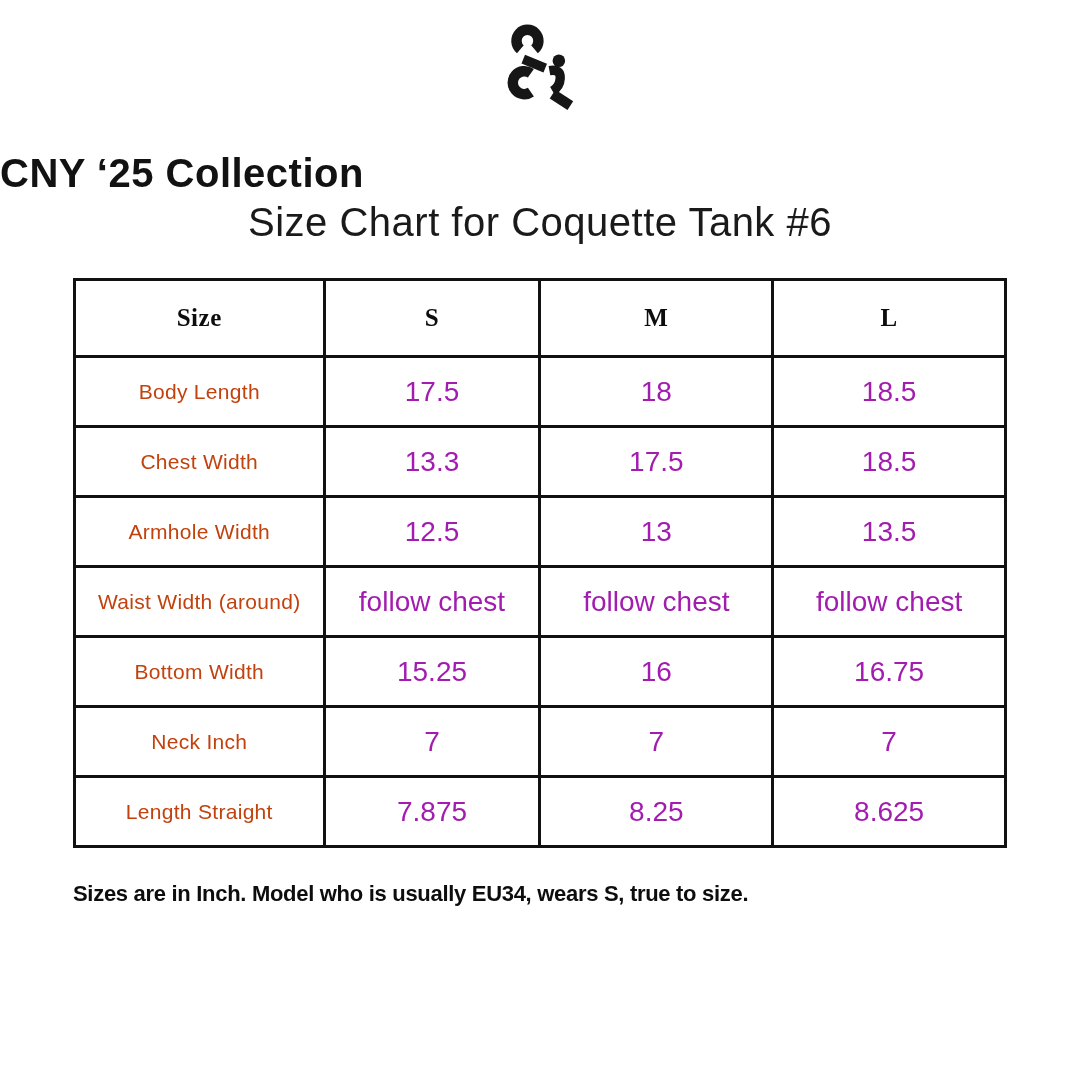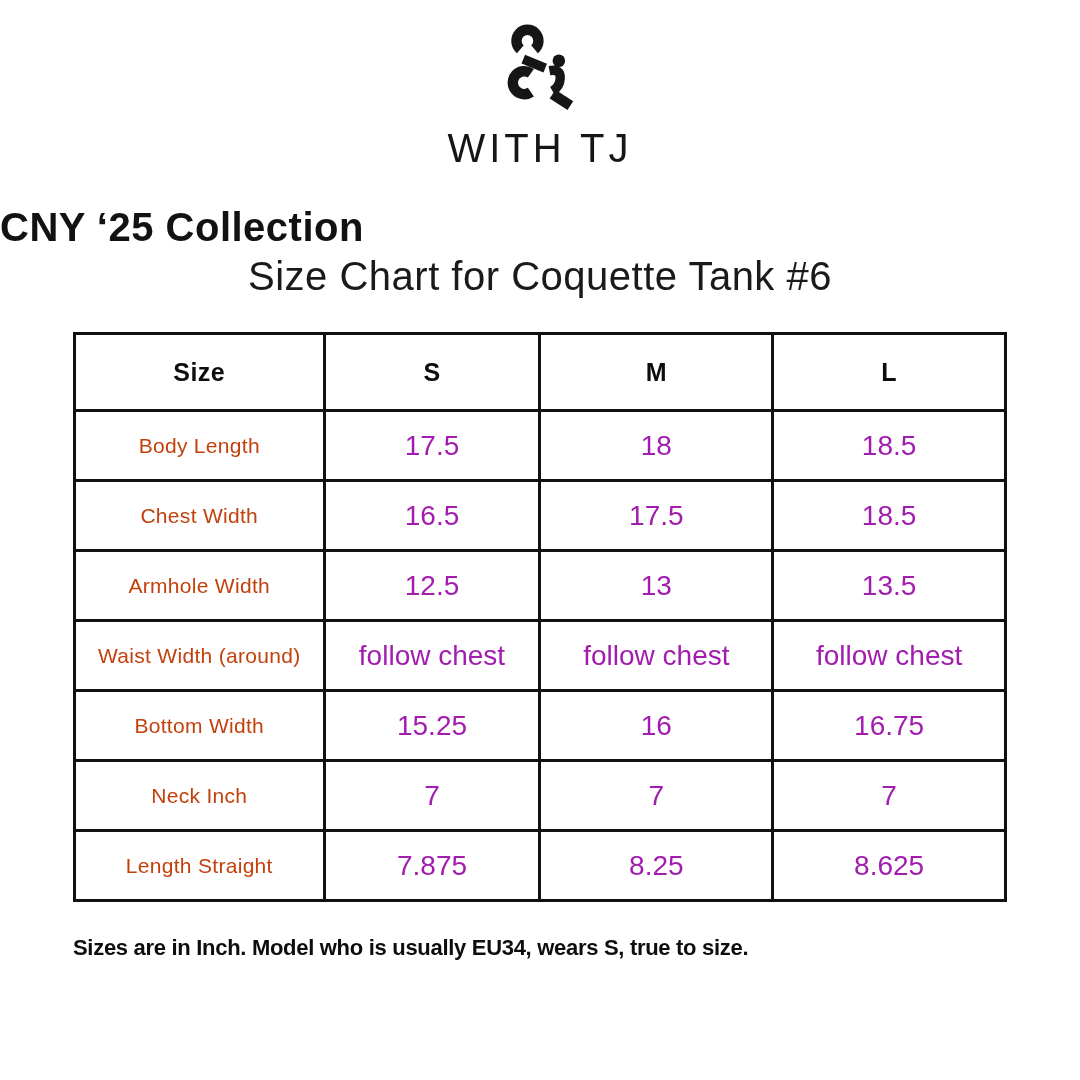--- a/index.html
+++ b/index.html
@@ -70,20 +70,21 @@
   table.size-table th,
   table.size-table td {
     border: 3px solid #111111;
     text-align: center;
     vertical-align: middle;
     padding: 0;
     background: #ffffff;
   }
   tr.head-row {
     height: 77px;
+    font-family: Liberation Serif, serif;
   }
   tr.body-row {
     height: 70px;
   }
   th.col-head {
     font-size: 25px;
     font-weight: 700;
     color: #0d0d0d;
     letter-spacing: 0.5px;
   }
@@ -126,21 +127,20 @@
       <circle cx="54" cy="37" r="6" fill="#161616" stroke="none"></circle>
 
       <path d="M 27.3 67 A 11 11 0 1 1 27.3 49"></path>
 
       <path d="M 45 46.5 Q 56 44.5 55.3 54 Q 54.8 62 48 66" stroke-width="9"></path>
 
       <path d="M 48 69 L 65 80"></path>
     </svg>
   </div>
 
-  <div class="brand-name">WITH TJ</div>
 
   <div class="collection-title">CNY ‘25 Collection</div>
   <div class="chart-subtitle">Size Chart for Coquette Tank #6</div>
 
   <table class="size-table">
     <colgroup>
       <col style="width:26.8%">
       <col style="width:23.2%">
       <col style="width:25.0%">
       <col style="width:25.0%">
@@ -155,21 +155,21 @@
     </thead>
     <tbody>
       <tr class="body-row">
         <th class="row-label">Body Length</th>
         <td class="cell-value">17.5</td>
         <td class="cell-value">18</td>
         <td class="cell-value">18.5</td>
       </tr>
       <tr class="body-row">
         <th class="row-label">Chest Width</th>
-        <td class="cell-value">16.5</td>
+        <td class="cell-value">13.3</td>
         <td class="cell-value">17.5</td>
         <td class="cell-value">18.5</td>
       </tr>
       <tr class="body-row">
         <th class="row-label">Armhole Width</th>
         <td class="cell-value">12.5</td>
         <td class="cell-value">13</td>
         <td class="cell-value">13.5</td>
       </tr>
       <tr class="body-row">

